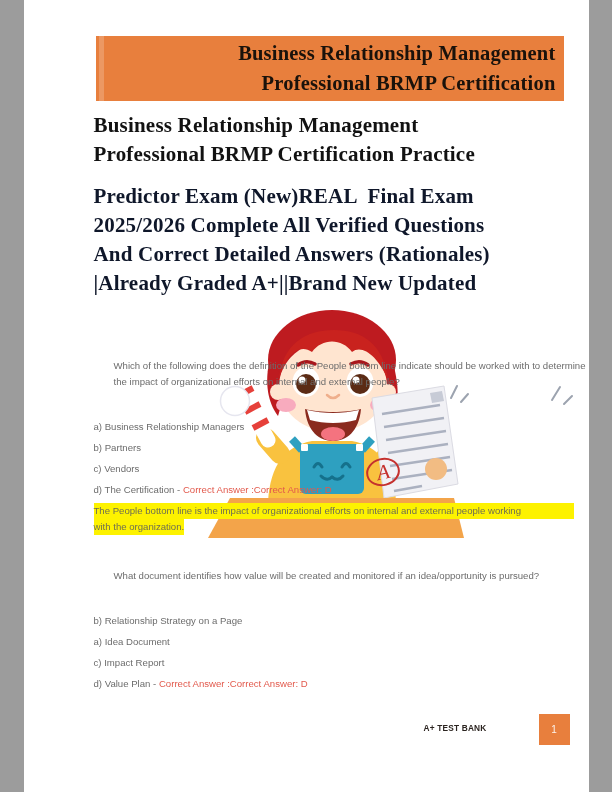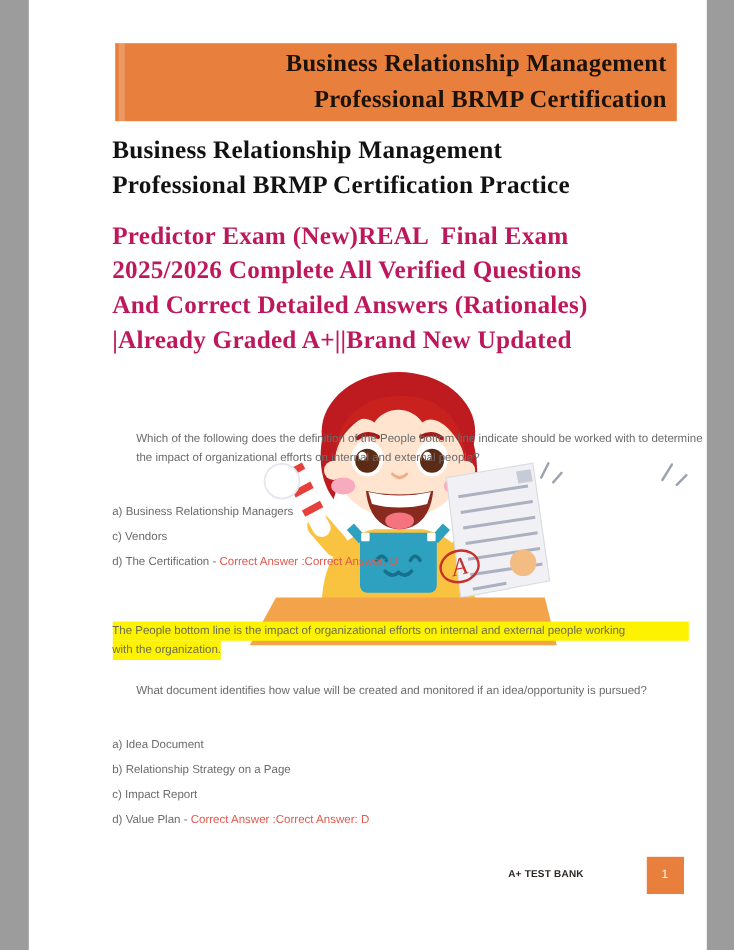--- a/index.html
+++ b/index.html
@@ -25,42 +25,42 @@
   
   .doc-title{
     position:absolute;left:70px;top:111px;width:480px;
     font-family:"Liberation Serif",serif;font-weight:700;
     font-size:21px;line-height:29px;color:#121212;letter-spacing:.2px;
     z-index:3;
   }
   .doc-subtitle{
     position:absolute;left:70px;top:182px;width:480px;
     font-family:"Liberation Serif",serif;font-weight:700;
-    font-size:21px;line-height:29px;color:#be185d;letter-spacing:.2px;
+    font-size:21px;line-height:29px;color:#0f172a;letter-spacing:.2px;
     z-index:3;
   }
   .doc-subtitle div{white-space:pre-wrap;}
   
   .qtext{
     position:absolute;left:70px;width:474px;
     font-size:9.6px;line-height:15.5px;color:#6c6c6c;z-index:3;margin-left:20px;
   }
   .q1{top:358px;}
   .q2{top:568px;}
   .options{
     position:absolute;left:70px;width:480px;z-index:3;
     font-size:9.6px;color:#6c6c6c;
   }
   .o1{top:416px;}
   .o2{top:610px;}
   .options .opt{line-height:21px;height:21px;}
   .answer-flag{color:#E2594C;}
   .rationale{
     position:absolute;left:70px;top:503px;width:480px;z-index:3;
-    font-size:9.6px;line-height:16px;color:#6e6e52;margin-top:15px;
+    font-size:9.6px;line-height:16px;color:#6e6e52;
   }
   .rationale .hl{background:#FDF200;}
   .rationale .l1{display:block;}
   .rationale .l2{display:inline-block;}
   
   .footer-brand{
     position:absolute;right:102px;top:723px;z-index:3;
     font-size:8.3px;font-weight:700;color:#2b2420;letter-spacing:.2px;
   }
   .page-badge{
@@ -182,40 +182,43 @@
     <path d="M14,250 L36,210 L260,210 L270,250 Z" fill="#F3A44A"></path>
   </svg>
 
   <div class="qtext q1">Which of the following does the definition of the People bottom line indicate should be worked with to determine the impact of organizational efforts on internal and external people?</div>
 
   <div class="options o1">
     <div class="opt">
       <span>a) Business Relationship Managers</span>
     </div>
     <div class="opt">
+      <span>b) Partners</span>
+    </div>
+    <div class="opt">
       <span>c) Vendors</span>
     </div>
     <div class="opt">
       <span>d) The Certification - </span><span class="answer-flag">Correct Answer :Correct Answer: D</span>
     </div>
   </div>
 
   <div class="rationale">
     <span class="hl l1">The People bottom line is the impact of organizational efforts on internal and external people working</span>
     <span class="hl l2">with the organization.</span>
   </div>
 
   <div class="qtext q2">What document identifies how value will be created and monitored if an idea/opportunity is pursued?</div>
 
   <div class="options o2">
     <div class="opt">
+      <span>b) Relationship Strategy on a Page</span>
+    </div>
+    <div class="opt">
       <span>a) Idea Document</span>
-    </div>
-    <div class="opt">
-      <span>b) Relationship Strategy on a Page</span>
     </div>
     <div class="opt">
       <span>c) Impact Report</span>
     </div>
     <div class="opt">
       <span>d) Value Plan - </span><span class="answer-flag">Correct Answer :Correct Answer: D</span>
     </div>
   </div>
 
   <div class="footer-brand">A+ TEST BANK</div>

